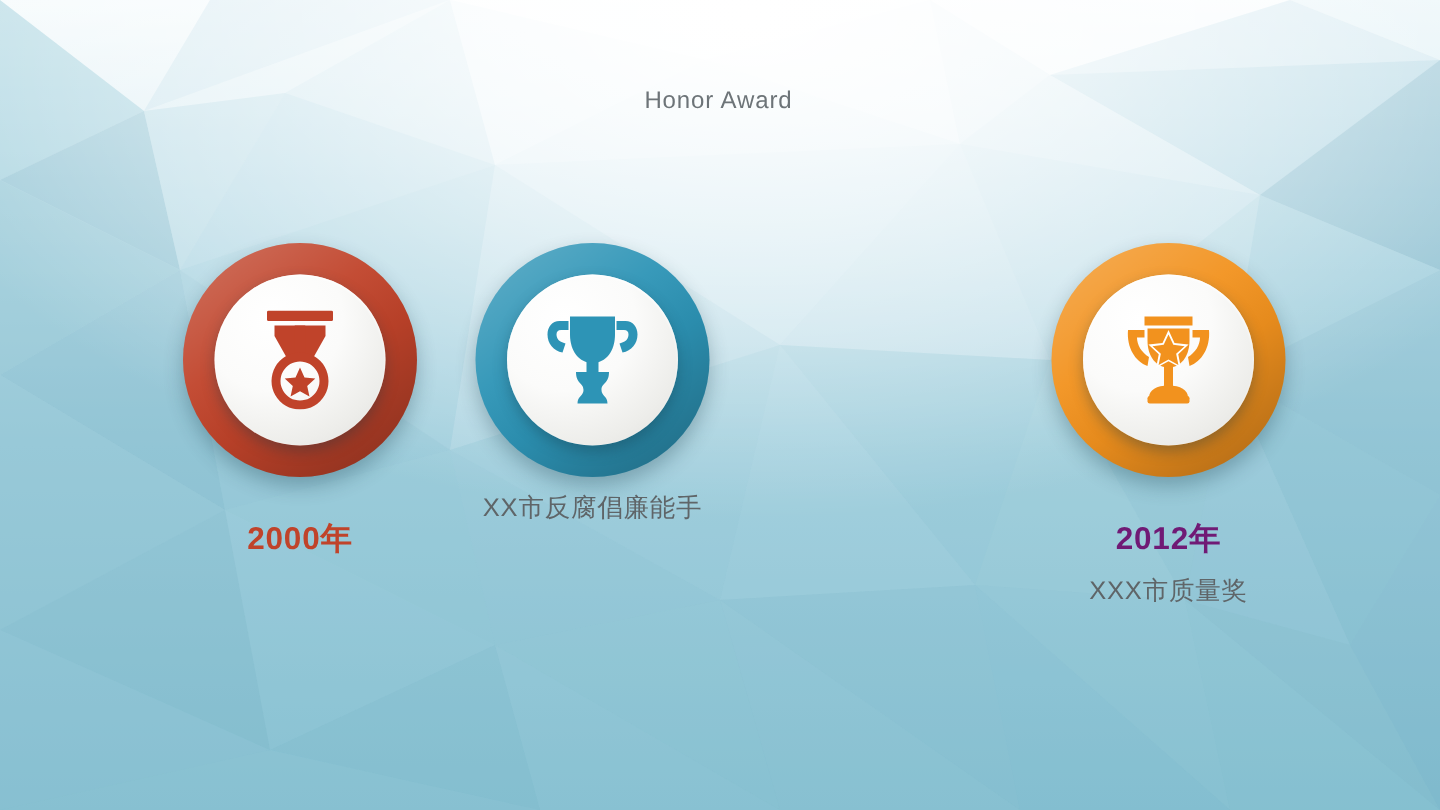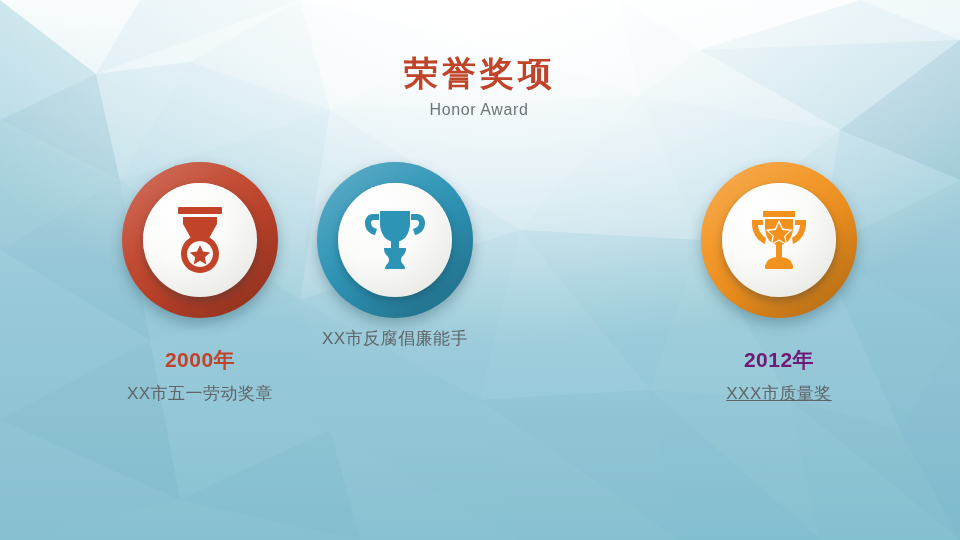--- a/index.html
+++ b/index.html
@@ -204,21 +204,20 @@
       <polygon points="790,400 960,540 820,540" fill="#8ac1d1" opacity="0.28"></polygon>
       <polygon points="900,430 960,330 960,540" fill="#76b1c6" opacity="0.34"></polygon>
     </g>
 
     <rect x="0" y="0" width="960" height="540" fill="url(#glowGrad)"></rect>
   </svg>
 
   <div id="content">
 
     <div class="header">
-      <h1 class="title-cn" style="color: rgb(192, 68, 41);">荣誉奖项</h1>
       <h2 class="title-en" style="color: rgb(109, 116, 120);">Honor Award</h2>
     </div>
 
     <div class="awards">
 
       <div class="award" style="left:104px;">
         <div class="badge">
           <div class="ring" style="background:#c0432a;">
             <div class="ring-shade"></div>
           </div>
@@ -228,21 +227,20 @@
                 <rect x="9" y="0" width="44" height="7" rx="1" fill="#c0432a"></rect>
                 <path d="M14 10 h34 v7 l-9 16 h-16 l-9 -16 z" fill="#c0432a"></path>
                 <rect x="27.5" y="10" width="7" height="22" fill="#c0432a"></rect>
                 <path d="M31 28 a19 19 0 1 0 0.01 0 z M31 34 a13 13 0 1 1 -0.01 0 z" fill="#c0432a"></path>
                 <path d="M31 38 l3.0 6.6 l7.2 0.8 l-5.4 4.9 l1.5 7.1 l-6.3 -3.6 l-6.3 3.6 l1.5 -7.1 l-5.4 -4.9 l7.2 -0.8 z" fill="#c0432a"></path>
               </g>
             </svg>
           </div>
         </div>
         <div class="year" style="color:#c0432a;">2000年</div>
-        <div class="desc" style="color: rgb(95, 101, 104);">XX市五一劳动奖章</div>
       </div>
 
       <div class="award" style="left:299px;">
         <div class="badge">
           <div class="ring" style="background:#2d94b6;">
             <div class="ring-shade"></div>
           </div>
           <div class="disc">
             <svg width="64" height="62" viewBox="0 0 64 62">
               <g fill="#2d94b6">
@@ -274,18 +272,18 @@
                 <rect x="30" y="34" width="6" height="15" fill="#f2921e"></rect>
                 <path d="M20 56 c0 -5 5 -8 13 -8 c8 0 13 3 13 8 z" fill="#f2921e"></path>
                 <rect x="19" y="55" width="28" height="5" rx="1.5" fill="#f2921e"></rect>
                 <path d="M33 11 l4.0 8.6 l9.4 1.1 l-6.9 6.4 l1.8 9.3 l-8.3 -4.6 l-8.3 4.6 l1.8 -9.3 l-6.9 -6.4 l9.4 -1.1 z" fill="#ffffff"></path>
                 <path d="M33 14 l3.2 6.9 l7.5 0.9 l-5.6 5.1 l1.5 7.4 l-6.6 -3.7 l-6.6 3.7 l1.5 -7.4 l-5.6 -5.1 l7.5 -0.9 z" fill="#f2921e"></path>
               </g>
             </svg>
           </div>
         </div>
         <div class="year" style="color:#701a75;">2012年</div>
-        <div class="desc" style="color: rgb(95, 101, 104); text-decoration: underline;">XXX市质量奖</div>
+        <div class="desc" style="color: rgb(95, 101, 104);">XXX市质量奖</div>
       </div>
 
     </div>
   </div>
 </div>
 
 </body></html>

